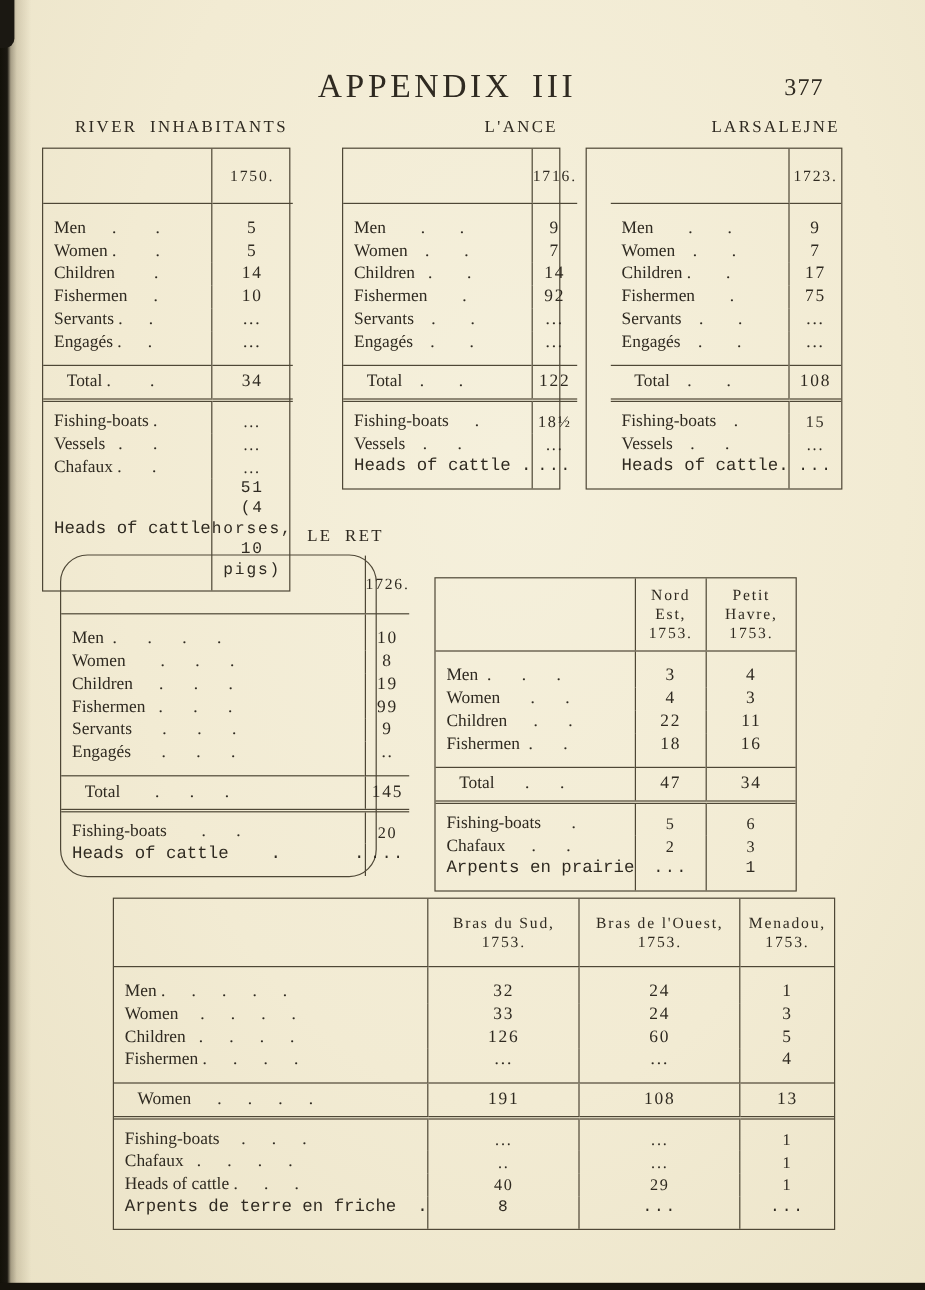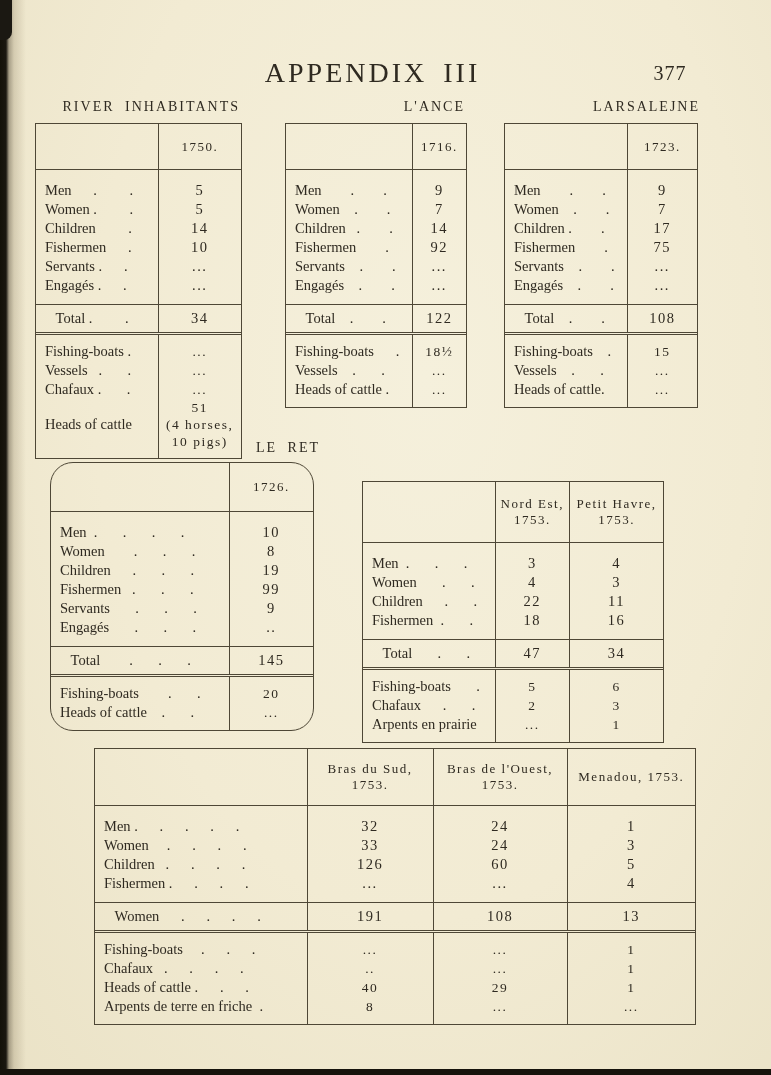--- a/index.html
+++ b/index.html
@@ -18,21 +18,21 @@
 
   .ttl{position:absolute;font-size:14px;letter-spacing:2px;word-spacing:5px;text-align:right;white-space:nowrap;}
   .ttl-1{top:99px;left:35px;width:205px;}
   .ttl-2{top:99px;left:285px;width:180px;}
   .ttl-3{top:99px;left:508px;width:192px;}
   .ttl-4{top:440px;left:58px;width:262px;}
 
   .ptable{position:absolute;border:1.5px solid #4e4736;background:rgba(255,255,255,0.0);}
   #t1{left:35px;top:123px;width:205px;min-height:300px;}
   #t2{left:285px;top:123px;width:180px;min-height:270px;}
-  #t3{left:504px;top:123px;width:192px;min-height:270px;}
+  #t3{left:488px;top:123px;width:192px;min-height:270px;padding-left:20px;}
   #t4{left:50px;top:462px;width:262px;min-height:261px;border-radius:23px;}
   #t5{left:362px;top:463px;width:300px;min-height:245px;margin-top:18px;}
   #t6{left:58px;top:748px;width:600px;min-height:239px;margin-left:36px;}
 
   .ptable table{border-collapse:collapse;width:100%;height:100%;font-size:14.5px;color:#2f2a21;}
   .ptable th,.ptable td{padding:0;font-weight:400;}
   .ptable .lbl{text-align:left;padding-left:9px;white-space:pre;}
   .ptable .val{border-left:1px solid #4e4736;text-align:center;letter-spacing:1.5px;white-space:pre-line;}
   .ptable thead th{border-bottom:1px solid #4e4736;vertical-align:middle;font-size:13px;letter-spacing:1px;line-height:16px;}
   #t1 thead th,#t2 thead th,#t3 thead th{height:45px;}
@@ -41,21 +41,21 @@
   #t6 thead th{height:56px;}
 
   .ptable tbody.bodysec td{line-height:19px;}
   .ptable tbody.bodysec tr:first-child td{padding-top:11px;}
   .ptable tbody.bodysec tr:last-child td{padding-bottom:9px;}
 
   .ptable tr.total-row td{border-top:1px solid #4e4736;border-bottom:3px double #4e4736;height:27px;vertical-align:middle;}
 
   .ptable tbody.sec2 td{line-height:19px;}
   .ptable tbody.sec2 tr:first-child td{padding-top:7px;}
-  .ptable tbody.sec2 tr:last-child td{padding-bottom:8px;}
+  .ptable tbody.sec2 tr:last-child td{padding-bottom:8px;font-family:Liberation Mono, monospace;}
   .ptable tbody.sec2 .val{line-height:17px;font-size:13.5px;}
 
   #t1 col:first-child{width:122px;}
   #t2 col:first-child{width:126px;}
   #t3 col:first-child{width:122px;}
   #t4 col:first-child{width:178px;}
   #t5 col:first-child{width:132px;}
   #t6 col:first-child{width:212px;}
   #t6 col:nth-child(2){width:126px;}
   #t6 col:nth-child(3){width:134px;}

